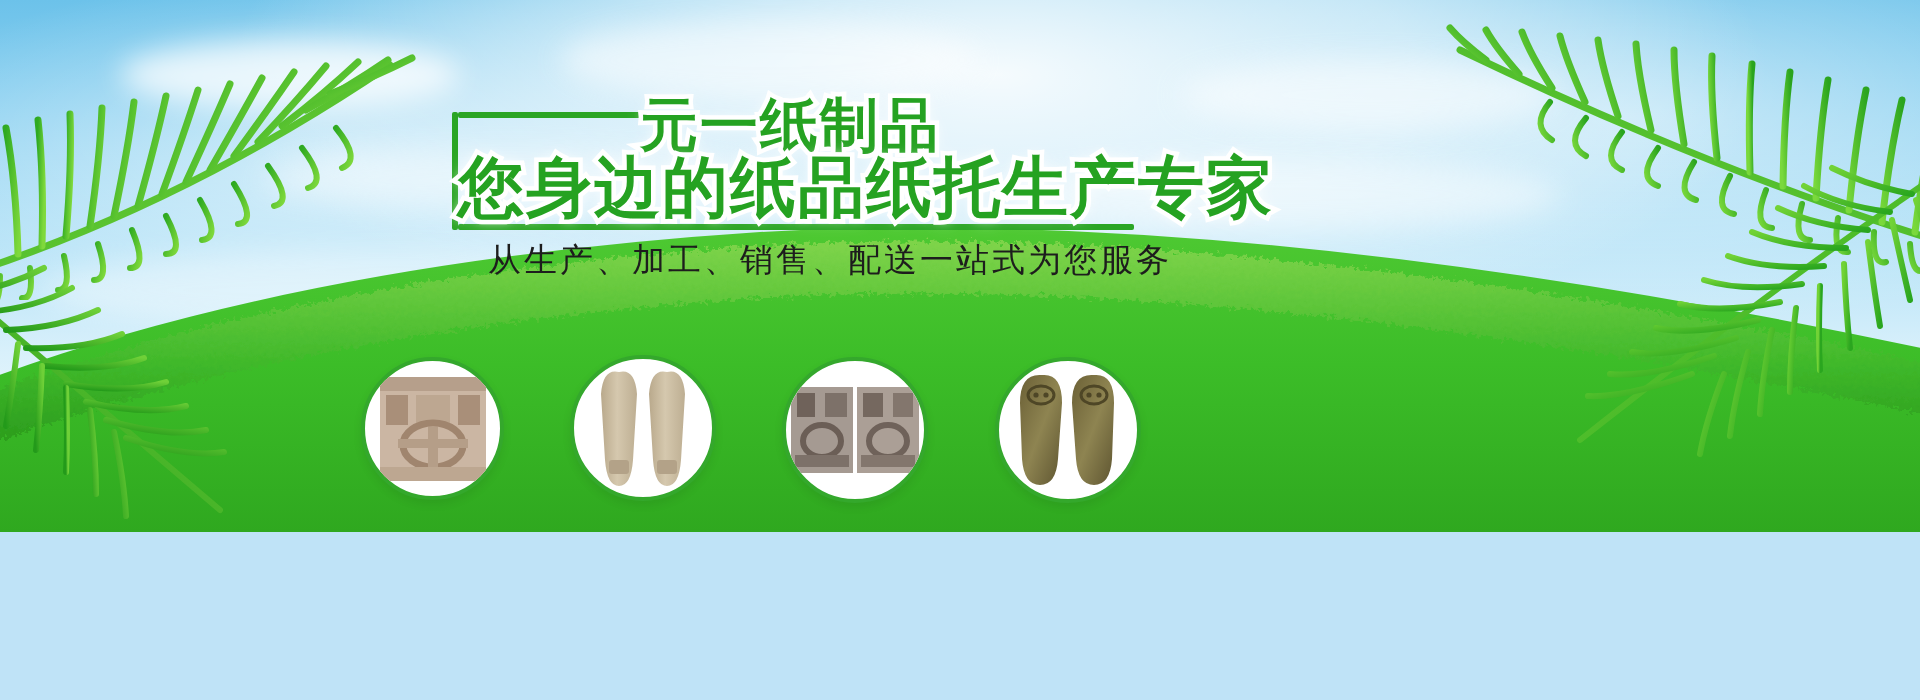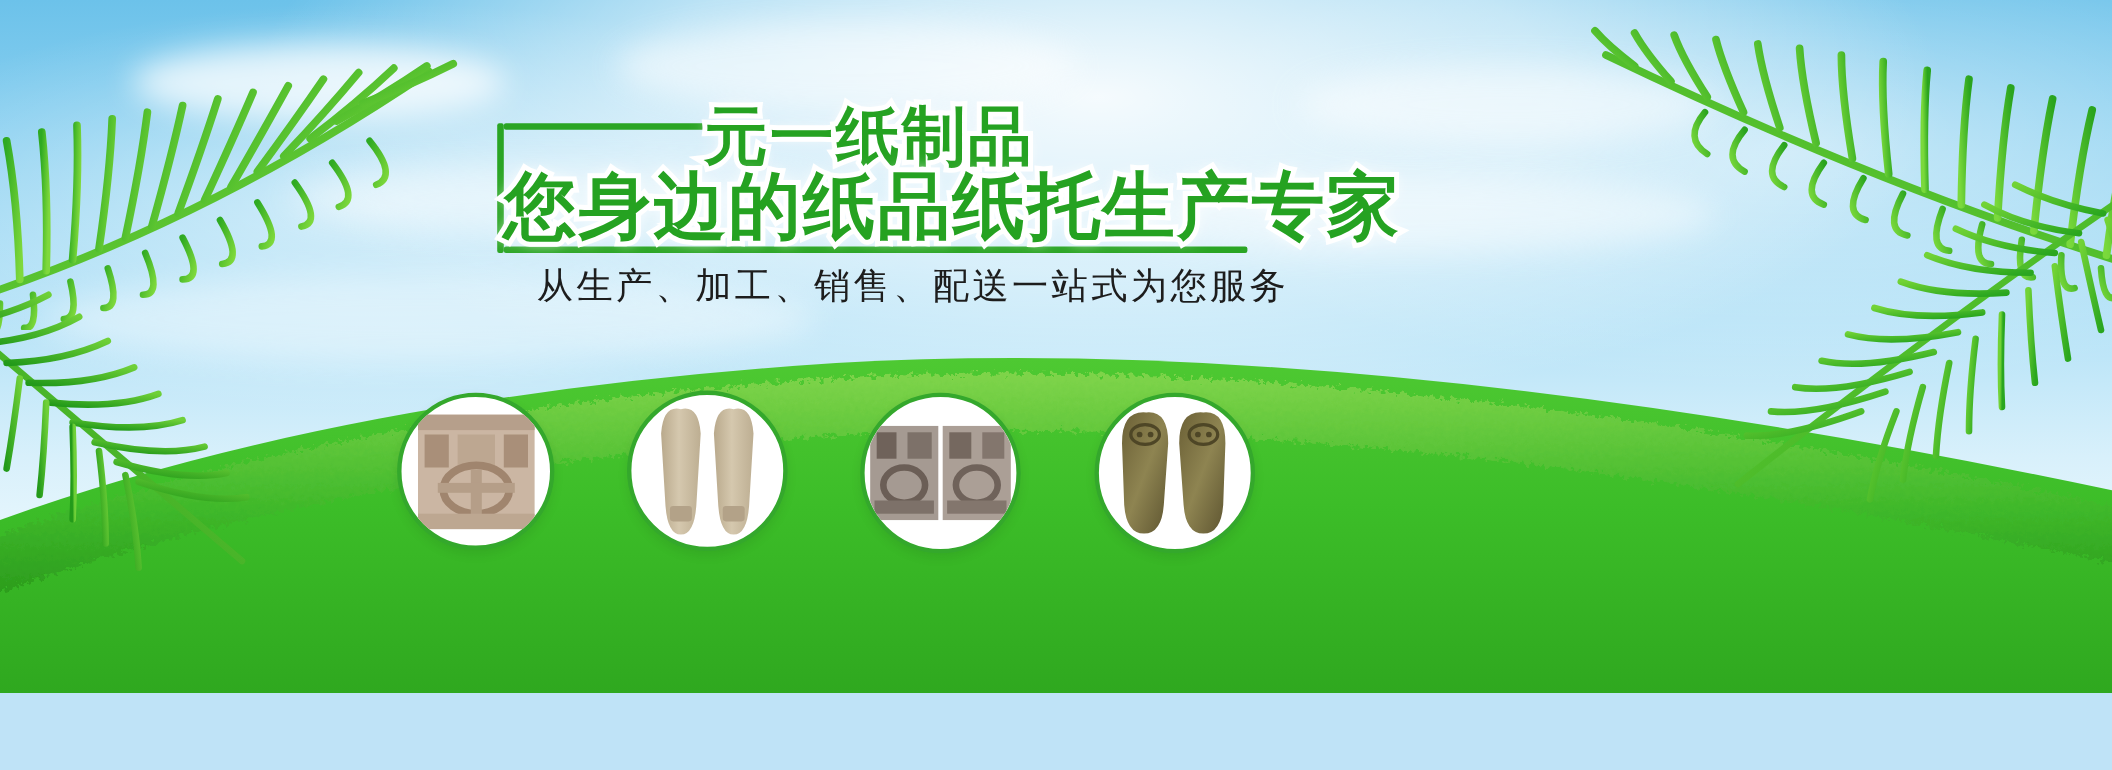--- a/index.html
+++ b/index.html
@@ -1,20 +1,20 @@
 <!DOCTYPE html>
 <html><head>
 <meta charset="utf-8">
 <style>
   * { margin:0; padding:0; box-sizing:border-box; }
   html,body { width:1920px; height:700px; overflow:hidden; background:#bfe3f7; }
   body { font-family:"Liberation Sans","DejaVu Sans",sans-serif; }
 
   .banner{
-    position:relative; width:1920px; height:630px; overflow:hidden;
+    position:relative; width:1920px; height:532px; overflow:hidden;
     background:
       radial-gradient(ellipse 1100px 420px at 52% 14%, rgba(255,255,255,.92) 0%, rgba(255,255,255,.55) 38%, rgba(255,255,255,0) 70%),
       radial-gradient(ellipse 700px 260px at 18% 30%, rgba(255,255,255,.55) 0%, rgba(255,255,255,0) 72%),
       radial-gradient(ellipse 800px 300px at 85% 22%, rgba(255,255,255,.5) 0%, rgba(255,255,255,0) 72%),
       linear-gradient(180deg,#6cc2ea 0%,#8fd2f1 22%,#b4e2f7 46%,#d8f0fb 66%,#eaf8fd 80%,#f4fbfe 100%);
   }
 
   
   .cloud{ position:absolute; background:rgba(255,255,255,.75); border-radius:50%; filter:blur(14px); }
 

